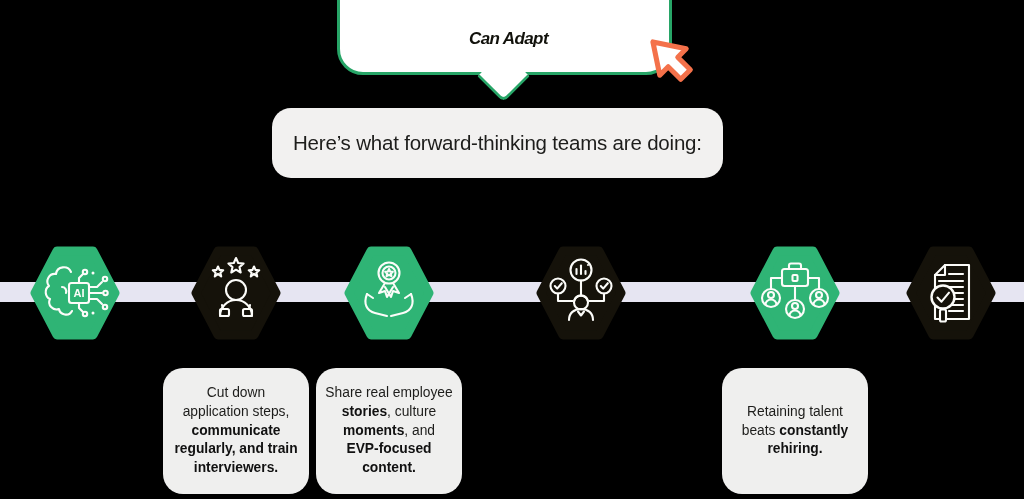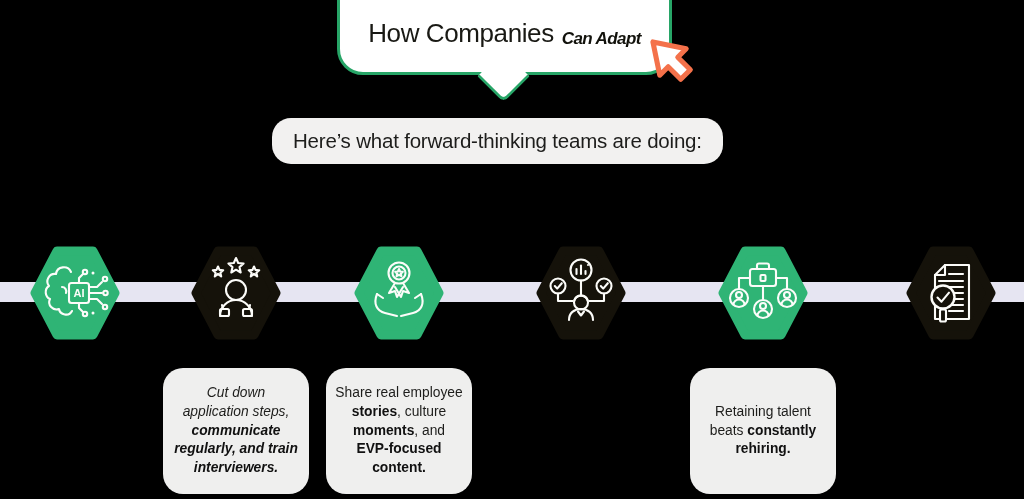--- a/index.html
+++ b/index.html
@@ -24,24 +24,24 @@
     background:#fff; transform:rotate(45deg);
     border-right:3px solid var(--bubble-border,#27a567);
     border-bottom:3px solid var(--bubble-border,#27a567);
     border-bottom-right-radius:7px; z-index:3;
   }
   .cursor { position:absolute; left:649px; top:38px; width:47px; height:47px; z-index:4; }
   .cursor path { fill:#fff; stroke:var(--cursor-orange,#f4714a); stroke-width:2.6; stroke-linejoin:round; }
 
   
   .pill {
-    position:absolute; left:272px; top:118px; height:38px; border-radius:19px;
+    position:absolute; left:272px; top:108px; height:38px; border-radius:19px;
     background:var(--pill-bg,#f2f1f0); color:var(--text-dark,#1d1d1b);
     font-size:20.5px; letter-spacing:-0.2px;
-    display:flex; align-items:center; padding:4px 21px; z-index:1;
+    display:flex; align-items:center; padding:16px 21px; z-index:1;
   }
 
   
   .timeline { position:absolute; left:0; top:282px; width:1024px; height:20px; background:var(--timeline,#e6e5f2); }
 
   
   .step { position:absolute; top:245px; width:146px; }
   .hex { display:block; margin:0 auto; width:92px; height:96px; }
   .card {
     margin-top:27px; width:146px; height:126px; box-sizing:border-box;
@@ -162,69 +162,68 @@
         <path d="M32.5,52.5 l4,4.2 l7.5,-9"></path>
         <rect x="35" y="64.5" width="6" height="12" rx="1.5" fill="#15120a"></rect>
       </g>
     </symbol>
   </defs>
 </svg>
 
 <div id="canvas" style="--bg: #000000; --bubble-border: #27a567; --cursor-orange: #f4714a; --pill-bg: #f2f1f0; --timeline: #e6e5f2; --card-bg: #efefee; --text-dark: #1d1d1b;">
 
   <div class="bubble">
-    <span class="t-reg">How Companies</span>
     <span class="t-emph">Can Adapt</span>
   </div>
   <div class="bubble-tail"></div>
 
   <svg class="cursor" viewBox="0 0 24 24">
     <path d="M2,2 L5.5,19 L9.8,14.7 L16.2,21.1 L21.1,16.2 L14.7,9.8 L19,5.5 Z"></path>
   </svg>
 
   <div class="pill">Here’s what forward-thinking teams are doing:</div>
 
   <div class="timeline"></div>
 
   <div id="steps">
   <div class="step" style="left: 2px;">
     <svg class="hex" viewBox="0 0 92 96">
       <path class="hex-bg" d="M28,6 L64,6 L86,48 L64,90 L28,90 L6,48 Z" stroke-width="9" stroke-linejoin="round" fill="#2fb475" stroke="#2fb475"></path>
       <use class="hex-icon" href="#ai-brain-icon" xlink:href="#ai-brain-icon"></use>
     </svg>
   </div>
 
-  <div class="step" style="left: 163px; font-style: italic;">
+  <div class="step" style="left: 163px;">
     <svg class="hex" viewBox="0 0 92 96">
       <path class="hex-bg" d="M28,6 L64,6 L86,48 L64,90 L28,90 L6,48 Z" stroke-width="9" stroke-linejoin="round" fill="#15120a" stroke="#15120a"></path>
       <use class="hex-icon" href="#person-stars-icon" xlink:href="#person-stars-icon"></use>
     </svg>
     <div class="card">
       <p class="card-text"><span>Cut down application steps, </span><b>communicate regularly, and train interviewers.</b></p>
     </div>
   </div>
 
-  <div class="step" style="left: 326px;">
+  <div class="step" style="left: 316px;">
     <svg class="hex" viewBox="0 0 92 96">
       <path class="hex-bg" d="M28,6 L64,6 L86,48 L64,90 L28,90 L6,48 Z" stroke-width="9" stroke-linejoin="round" fill="#2fb475" stroke="#2fb475"></path>
       <use class="hex-icon" href="#hands-badge-icon" xlink:href="#hands-badge-icon"></use>
     </svg>
     <div class="card">
       <p class="card-text"><span>Share real employee </span><b>stories</b><span>, culture </span><b>moments</b><span>, and </span><b>EVP-focused content.</b></p>
     </div>
   </div>
 
   <div class="step" style="left: 508px;">
     <svg class="hex" viewBox="0 0 92 96">
       <path class="hex-bg" d="M28,6 L64,6 L86,48 L64,90 L28,90 L6,48 Z" stroke-width="9" stroke-linejoin="round" fill="#15120a" stroke="#15120a"></path>
       <use class="hex-icon" href="#person-options-icon" xlink:href="#person-options-icon"></use>
     </svg>
   </div>
 
-  <div class="step" style="left: 690px;">
+  <div class="step" style="left: 722px;">
     <svg class="hex" viewBox="0 0 92 96">
       <path class="hex-bg" d="M28,6 L64,6 L86,48 L64,90 L28,90 L6,48 Z" stroke-width="9" stroke-linejoin="round" fill="#2fb475" stroke="#2fb475"></path>
       <use class="hex-icon" href="#briefcase-orgchart-icon" xlink:href="#briefcase-orgchart-icon"></use>
     </svg>
     <div class="card">
       <p class="card-text"><span>Retaining talent beats </span><b>constantly rehiring.</b></p>
     </div>
   </div>
 
   <div class="step" style="left: 878px;">

